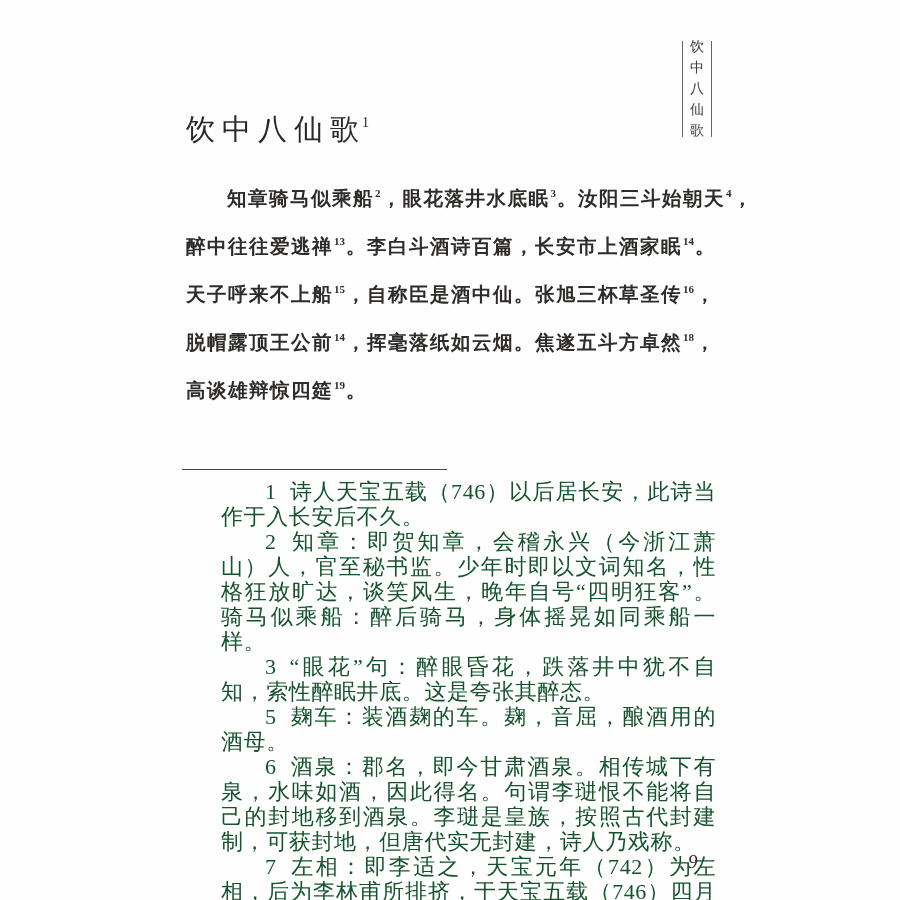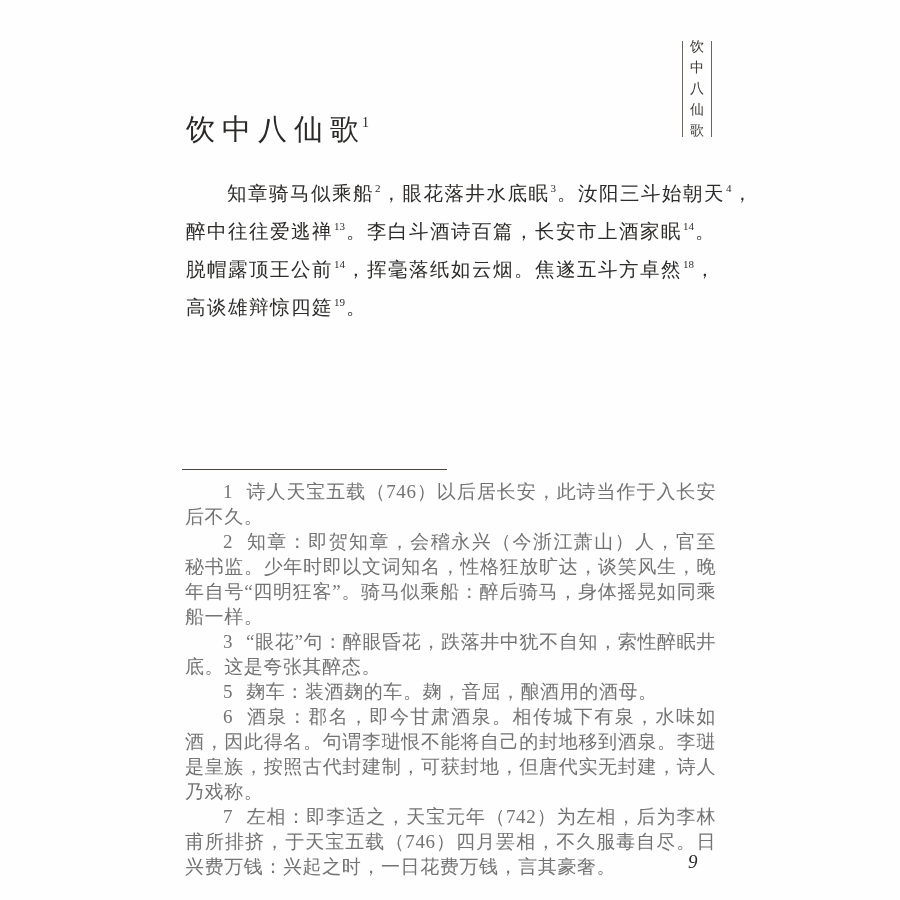--- a/index.html
+++ b/index.html
@@ -58,24 +58,25 @@
 
   
   .poem {
     position: absolute;
     left: 186px;
     top: 172px;
     width: 540px;
   }
   .poem-line {
     font-size: 19.5px;
-    line-height: 33px;
+    line-height: 43px;
     letter-spacing: 1.5px;
     white-space: nowrap;
     color: #2e2c2a;
+    font-weight: bold;
   }
   .poem-line.indent { text-indent: 2.1em; }
   .poem-line sup {
     font-size: 11px;
     letter-spacing: 0;
     vertical-align: 8px;
     margin: 0 1px;
   }
 
   
@@ -89,26 +90,27 @@
   }
 
   
   .footnotes {
     position: absolute;
     left: 185px;
     top: 479px;
     width: 531px;
   }
   .footnote {
-    font-size: 19px;
+    font-size: 22px;
     line-height: 25px;
     letter-spacing: 0.6px;
     text-indent: 2em;
     text-align: justify;
-    color: #737373;
+    color: #14532d;
+    margin-left: 36px;
   }
   .fn-num { margin-right: 13px; }
 
   
   .page-number {
     position: absolute;
     left: 688px;
     top: 851px;
     font-size: 19px;
     font-style: italic;
@@ -128,20 +130,21 @@
         <span>仙</span>
         <span>歌</span>
       </div>
   </div>
 
   <h1 class="title"><span>饮中八仙歌</span><sup>1</sup></h1>
 
   <div class="poem">
       <div class="poem-line indent">知章骑马似乘船<sup>2</sup>，眼花落井水底眠<sup>3</sup>。汝阳三斗始朝天<sup>4</sup>，</div>
       <div class="poem-line">醉中往往爱逃禅<sup>13</sup>。李白斗酒诗百篇，长安市上酒家眠<sup>14</sup>。</div>
+      <div class="poem-line">天子呼来不上船<sup>15</sup>，自称臣是酒中仙。张旭三杯草圣传<sup>16</sup>，</div>
       <div class="poem-line">脱帽露顶王公前<sup>14</sup>，挥毫落纸如云烟。焦遂五斗方卓然<sup>18</sup>，</div>
       <div class="poem-line">高谈雄辩惊四筵<sup>19</sup>。</div>
     </div>
 
   <div class="fn-divider"></div>
 
   <div class="footnotes">
       <p class="footnote"><span class="fn-num">1</span><span class="fn-text">诗人天宝五载（746）以后居长安，此诗当作于入长安后不久。</span></p>
       <p class="footnote"><span class="fn-num">2</span><span class="fn-text">知章：即贺知章，会稽永兴（今浙江萧山）人，官至秘书监。少年时即以文词知名，性格狂放旷达，谈笑风生，晚年自号“四明狂客”。骑马似乘船：醉后骑马，身体摇晃如同乘船一样。</span></p>
       <p class="footnote"><span class="fn-num">3</span><span class="fn-text">“眼花”句：醉眼昏花，跌落井中犹不自知，索性醉眠井底。这是夸张其醉态。</span></p>

